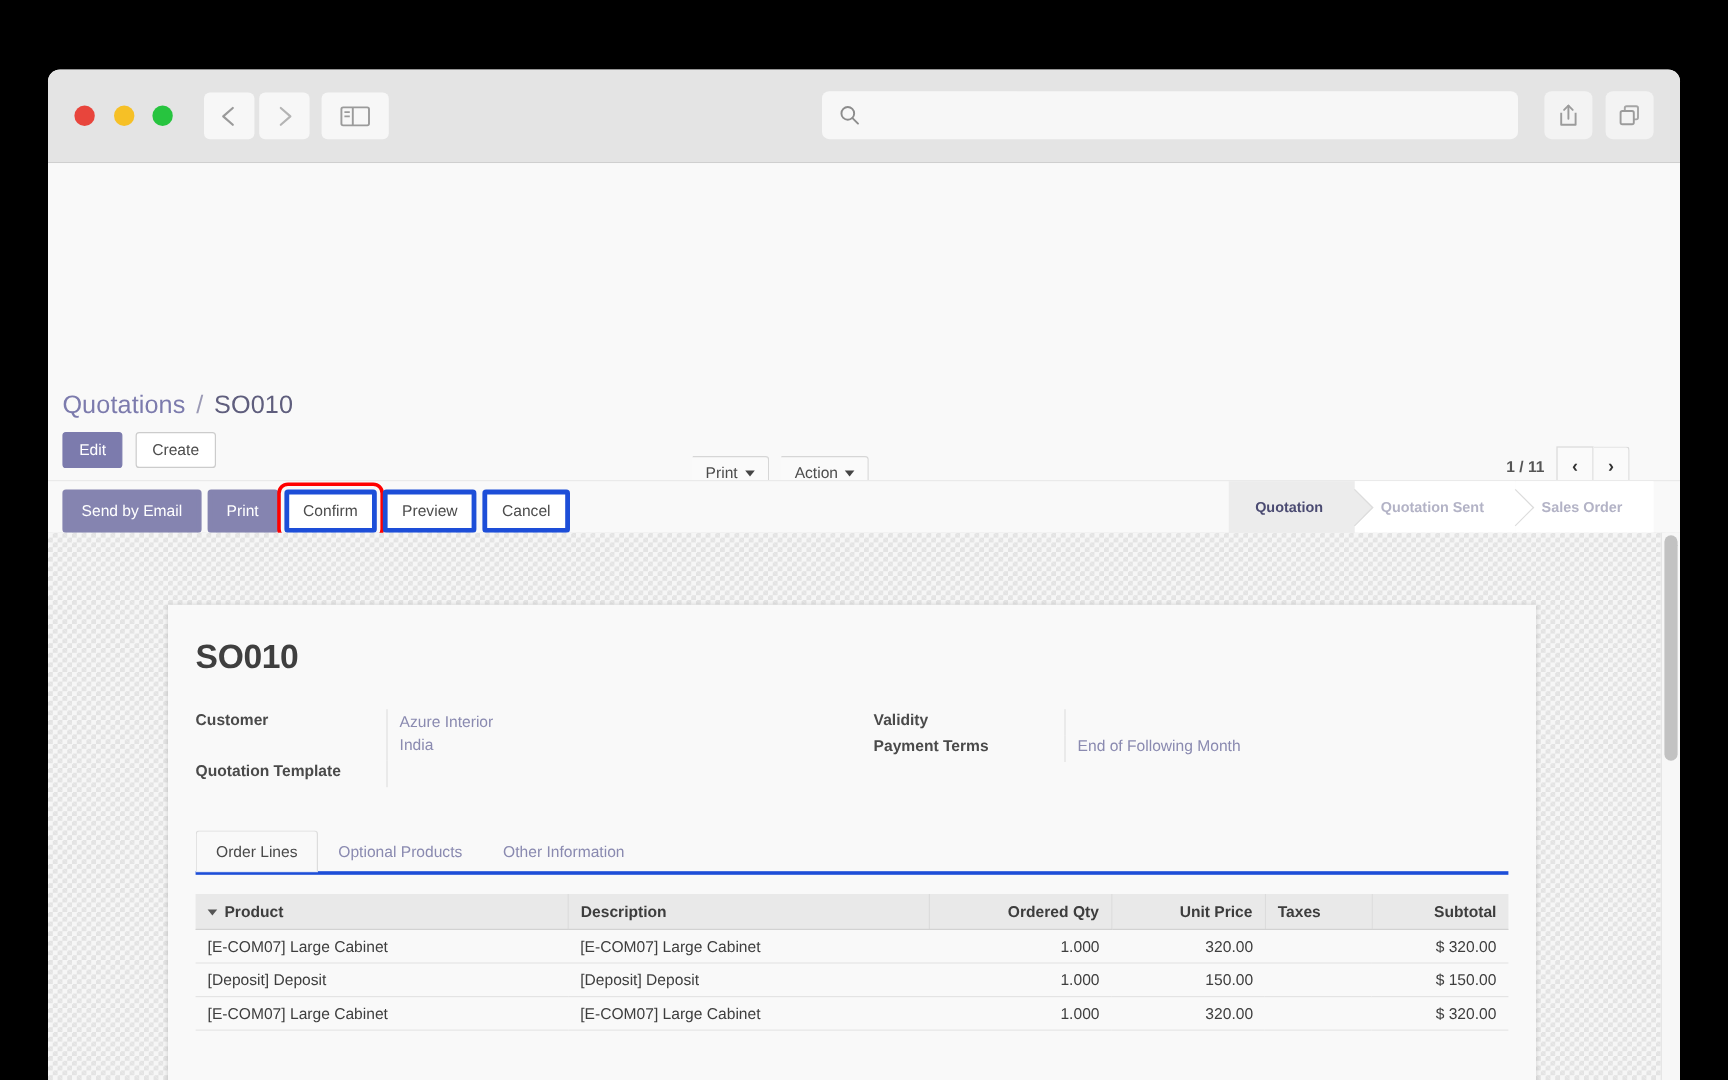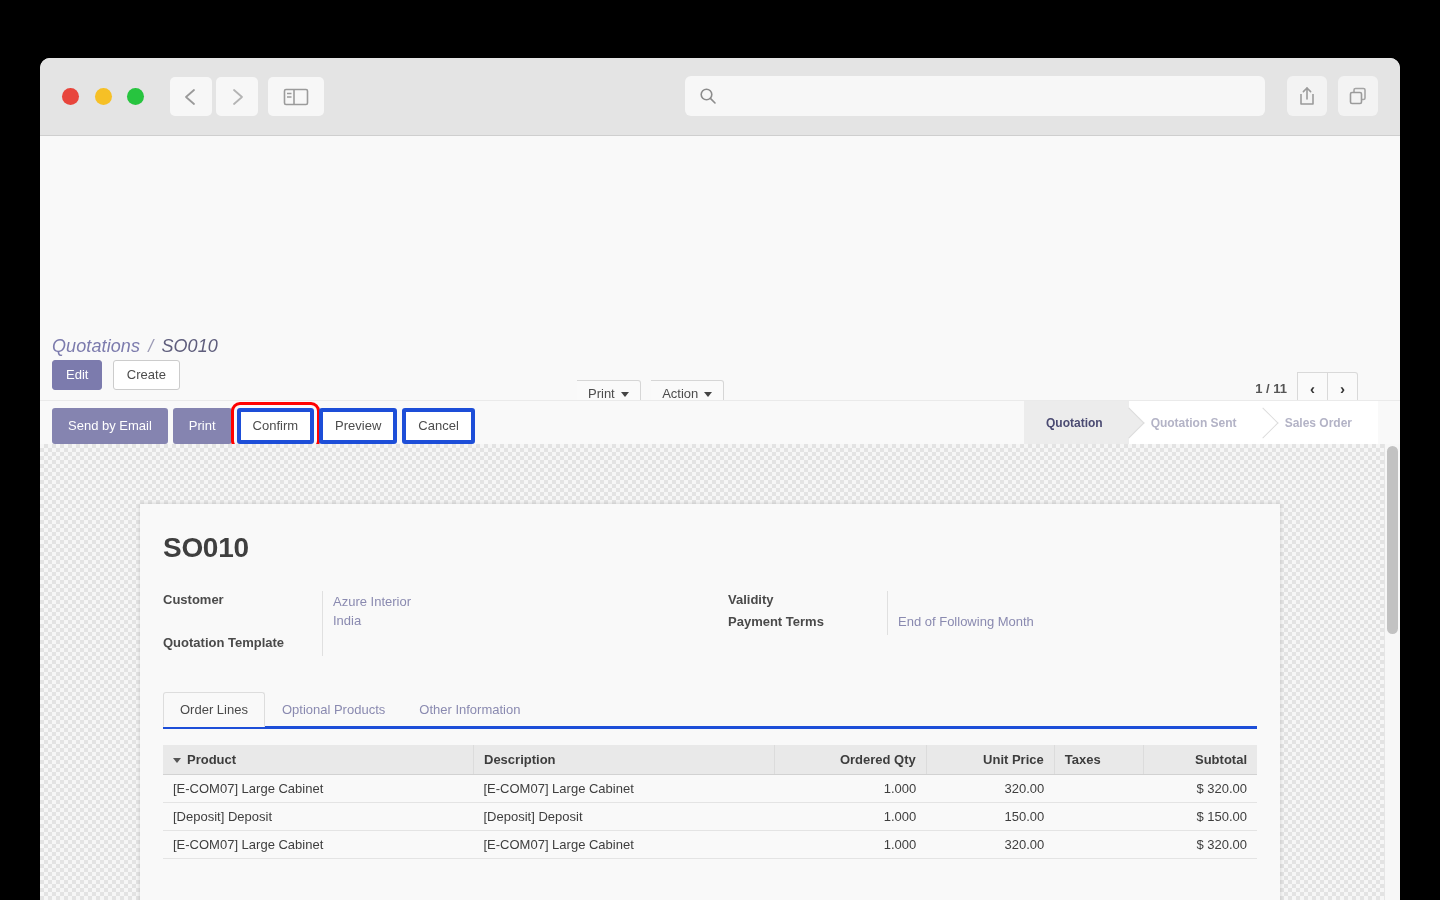--- a/index.html
+++ b/index.html
@@ -98,25 +98,24 @@
   #viewport {
     position: relative;
     height: 765px;
     background: #f9f9f9;
     overflow: hidden;
   }
 
   
   #breadcrumb {
     position: absolute;
-    left: 12px; top: 200px;
-    font-size: 18px;
+    left: 12px; top: 190px;
+    font-size: 21px;
     color: #5c5b80;
     letter-spacing: 0.1px;
-    font-style: italic;
   }
   #breadcrumb .crumb-link { color: #7c7bad; cursor: pointer; }
   #breadcrumb .crumb-sep  { color: #9b9ab5; margin: 0 3px; }
   #breadcrumb .crumb-cur  { color: #5f5e7d; }
 
   #cp-buttons {
     position: absolute;
     left: 12px; top: 224px;
   }
   .btn {

